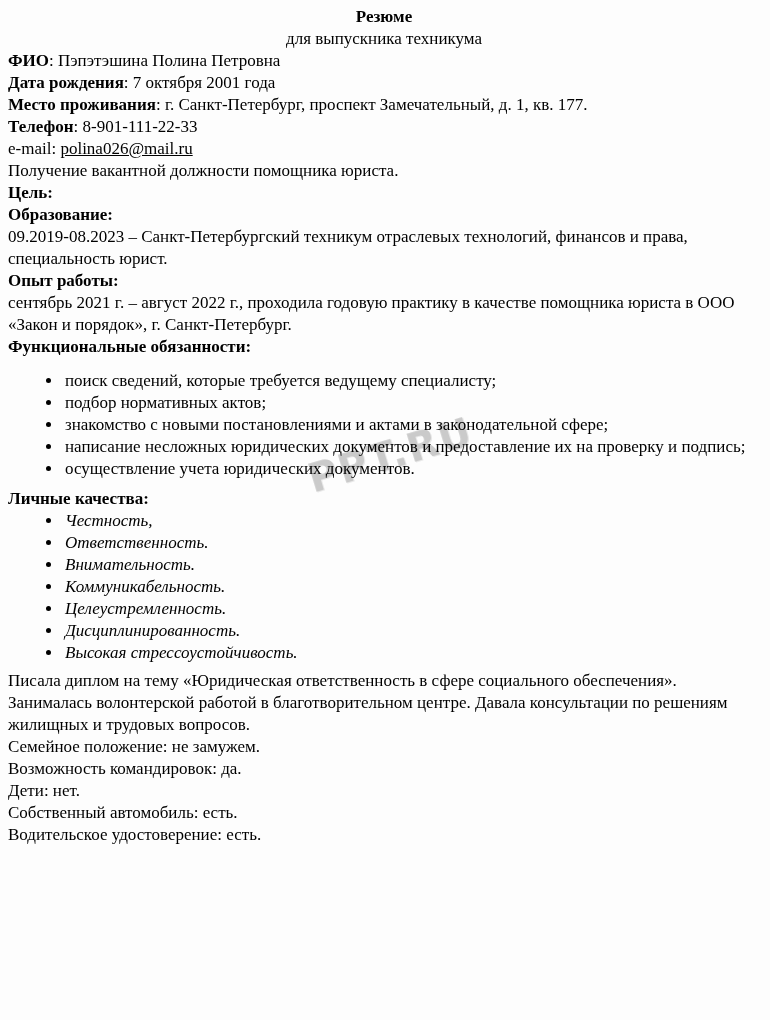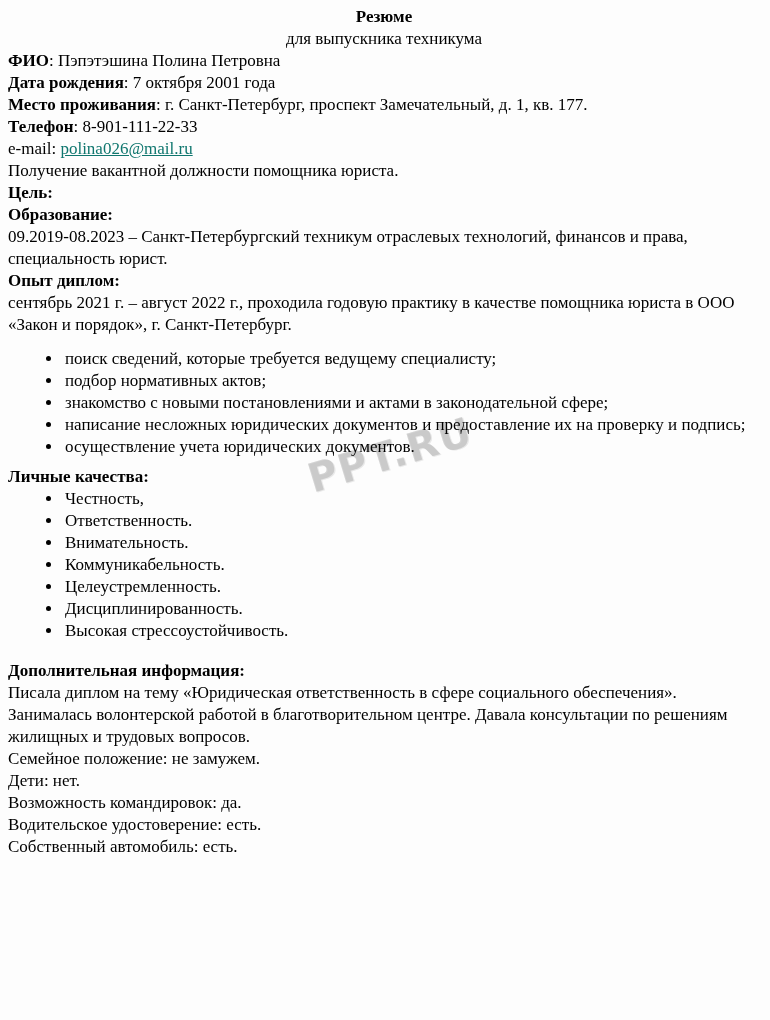--- a/index.html
+++ b/index.html
@@ -26,23 +26,23 @@
   .center { text-align: center; }
   .bold { font-weight: bold; }
   ul.bullets {
     list-style-type: disc;
     padding-left: 55px;
     margin: 0;
   }
   ul.bullets li { margin: 0; padding-left: 2px; }
   ul.duties   { margin: 12px 0 8px 0; }
   ul.skills   { margin: 8px 0 7px 0; }
-  ul.qualities{ margin: 0 0 18px 0; }
+  ul.qualities{ margin: 0 0 6px 0; font-style: italic; }
   .email-link {
-    color: #0f766e;
+    color: #000000;
     text-decoration: underline;
     cursor: pointer;
   }
   .watermark {
     position: absolute;
     left: 312px;
     top: 468px;
     z-index: 0;
     transform: rotate(-17deg);
     transform-origin: left bottom;
@@ -75,44 +75,44 @@
   <p class="line"><span class="bold">Телефон</span><span>: 8-901-111-22-33</span></p>
 
   <p class="line"><span>e-mail:</span> <a class="email-link">polina026@mail.ru</a></p>
 
   <p class="line">Получение вакантной должности помощника юриста.</p>
   <p class="line bold">Цель:</p>
 
   <p class="line bold">Образование:</p>
   <p class="line">09.2019-08.2023 – Санкт-Петербургский техникум отраслевых технологий, финансов и права, специальность юрист.</p>
 
-  <p class="line bold">Опыт диплом:</p>
+  <p class="line bold">Опыт работы:</p>
   <p class="line">сентябрь 2021 г. – август 2022 г., проходила годовую практику в качестве помощника юриста в ООО «Закон и порядок», г. Санкт-Петербург.</p>
 
+  <p class="line bold">Функциональные обязанности:</p>
   <ul class="bullets duties">
     <li>поиск сведений, которые требуется ведущему специалисту;</li>
     <li>подбор нормативных актов;</li>
     <li>знакомство с новыми постановлениями и актами в законодательной сфере;</li>
     <li>написание несложных юридических документов и предоставление их на проверку и подпись;</li>
     <li>осуществление учета юридических документов.</li>
   </ul>
 
 
   <p class="line bold">Личные качества:</p>
   <ul class="bullets qualities">
     <li>Честность,</li>
     <li>Ответственность.</li>
     <li>Внимательность.</li>
     <li>Коммуникабельность.</li>
     <li>Целеустремленность.</li>
     <li>Дисциплинированность.</li>
     <li>Высокая стрессоустойчивость.</li>
   </ul>
 
-  <p class="line bold">Дополнительная информация:</p>
   <p class="line">Писала диплом на тему «Юридическая ответственность в сфере социального обеспечения». Занималась волонтерской работой в благотворительном центре. Давала консультации по решениям жилищных и трудовых вопросов.</p>
   <p class="line">Семейное положение: не замужем.</p>
+  <p class="line">Возможность командировок: да.</p>
   <p class="line">Дети: нет.</p>
-  <p class="line">Возможность командировок: да.</p>
+  <p class="line">Собственный автомобиль: есть.</p>
   <p class="line">Водительское удостоверение: есть.</p>
-  <p class="line">Собственный автомобиль: есть.</p>
 
 </div>
 
 </body></html>

